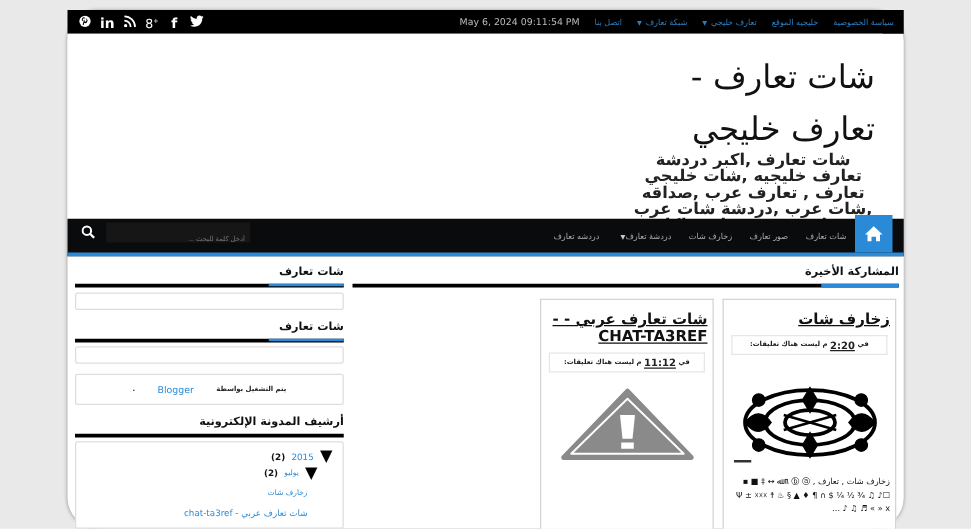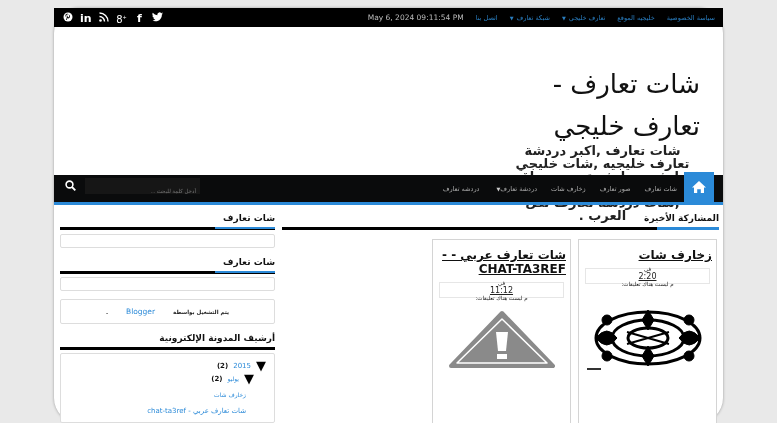--- a/index.html
+++ b/index.html
@@ -7,39 +7,39 @@
   .wrap{position:absolute;left:54px;top:8px;width:669px;height:415px;background:#fff;box-shadow:0 0 3px rgba(0,0,0,.35);border-radius:25px;}
   
   .topbar{position:absolute;left:0;top:0;width:669px;height:19px;background:#000;}
   .social{position:absolute;left:8px;top:2px;display:flex;gap:7px;align-items:center;}
   .social span{color:#fff;font-size:11px;line-height:15px;display:inline-block;text-align:center;width:11px;font-weight:bold;}
   .topnav{position:absolute;right:8px;top:0;height:19px;display:flex;flex-direction:row-reverse;align-items:center;gap:12px;direction:rtl;}
   .topnav .date{color:#bbb;font-size:7.5px;direction:ltr;}
   .topnav .tn{color:#2a7ec0;font-size:6.5px;}
   .topnav .tn .caret{font-size:5px;margin-right:3px;}
   
-  .header{position:absolute;left:0;top:19px;width:652px;height:148px;background:#fff;margin-top:22px;}
+  .header{position:absolute;left:0;top:19px;width:652px;height:148px;background:#fff;}
   .title{position:absolute;right:6px;top:14px;width:220px;text-align:right;direction:rtl;font-family:"DejaVu Sans",sans-serif;font-size:26px;line-height:42px;color:#111;}
   .desc{position:absolute;right:6px;top:95px;width:195px;text-align:center;direction:rtl;font-size:13px;line-height:13px;color:#222;font-weight:bold;}
   
   .mainnav{position:absolute;left:0;top:167px;width:669px;height:27px;background:#0a0b0c;border-bottom:3px solid #2b8ad8;}
   .home{position:absolute;right:9px;top:-3px;width:30px;height:30px;background:#2b8ad8;display:flex;align-items:center;justify-content:center;}
   .menu{position:absolute;right:46px;top:0;height:27px;display:flex;direction:rtl;align-items:center;gap:14px;}
   .menu span{color:#aaa;font-size:6.5px;}
   .menu .caret{font-size:5px;margin-left:3px;color:#ccc;}
   .search{position:absolute;left:31px;top:3px;width:115px;height:16px;background:#161616;}
   .search input{width:100%;height:100%;border:0;background:transparent;color:#888;font-size:5.5px;text-align:right;direction:rtl;padding:0 4px;box-sizing:border-box;outline:none;}
   .search-icon{position:absolute;left:11px;top:5px;}
   
   .recent-h{position:absolute;right:4px;top:205px;font-size:9px;font-weight:bold;direction:rtl;color:#111;}
   .recent-line{position:absolute;left:228px;top:219px;width:437px;height:3px;background:#000;}
   .recent-line .blue{position:absolute;right:0;top:0;width:62px;height:3px;background:#2b8ad8;}
   .card{position:absolute;top:231px;width:139px;height:192px;background:#fff;border:1px solid #d4d4d4;border-bottom:0;box-sizing:border-box;}
   .card .ct{text-align:right;direction:rtl;font-size:12px;line-height:14px;margin-top:8px;padding:0 4px;color:#111;font-weight:bold;text-decoration:underline;}
-  .card .meta{margin:6px 6px 0;border:1px solid #e6e6e6;height:14px;display:flex;align-items:center;justify-content:center;direction:rtl;font-size:5.5px;color:#222;font-weight:normal;flex-direction:column;}
+  .card .meta{margin:6px 6px 0;border:1px solid #e6e6e6;height:14px;display:flex;align-items:center;justify-content:center;direction:rtl;font-size:5.5px;color:#222;font-weight:bold;}
   .card .meta u{font-size:8px;margin:0 2px;}
   .card .img{position:absolute;left:8px;width:122px;height:65px;}
   .card .snip{position:absolute;left:4px;right:4px;direction:rtl;text-align:right;font-size:6.5px;line-height:11px;color:#111;}
   
   .side-h{position:absolute;right:448px;font-size:9px;font-weight:bold;direction:rtl;color:#111;}
   .side-line{position:absolute;left:6px;width:215px;height:3px;background:#000;}
   .side-line .blue{position:absolute;right:0;top:0;width:60px;height:2px;background:#2b8ad8;}
   .side-box{position:absolute;left:6px;width:215px;border:1px solid #ddd;border-radius:2px;box-sizing:border-box;background:#fff;}
   .powered{display:flex;align-items:center;justify-content:center;direction:rtl;height:100%;font-size:5.5px;color:#222;font-weight:bold;gap:18px;}
   .powered a{color:#2b8ad8;font-size:7.5px;text-decoration:none;font-weight:normal;}
@@ -143,20 +143,21 @@
           <path d="M113 32 Q102 18 92 32 Q102 46 113 32 Z" stroke-width="1"></path>
           <circle cx="20" cy="14" r="5" stroke-width="1"></circle>
             <circle cx="102" cy="14" r="5" stroke-width="1"></circle>
           <circle cx="20" cy="50" r="5" stroke-width="1"></circle>
             <circle cx="102" cy="50" r="5" stroke-width="1"></circle>
           <path d="M40 26 L82 38 M40 38 L82 26" stroke-width="2"></path>
         </g>
         <rect x="0" y="62" width="14" height="2" fill="#333"></rect>
       </svg>
     </div>
+    <div class="snip" style="top:140px;">زخارف شات , تعارف , ⓑ ⓐ ٦ ﷲ ↔ ‡ ■ ▪ ☐Ψ ± ☓☓☓ ☨ ♨ § ▲ ♦ ¶ ∩ $ ¼ ½ ¾ ♫ ♪ ♪ ♫ ♬ « » x ...</div>
   </div>
 
   <div class="card" style="left:378px;">
     <div class="ct">شات تعارف عربي - - CHAT-TA3REF</div>
     <div class="meta">
       <span>في</span>
       <u>11:12</u>
       <span>م ليست هناك تعليقات:</span>
     </div>
     <div class="img" style="top:70px;">

